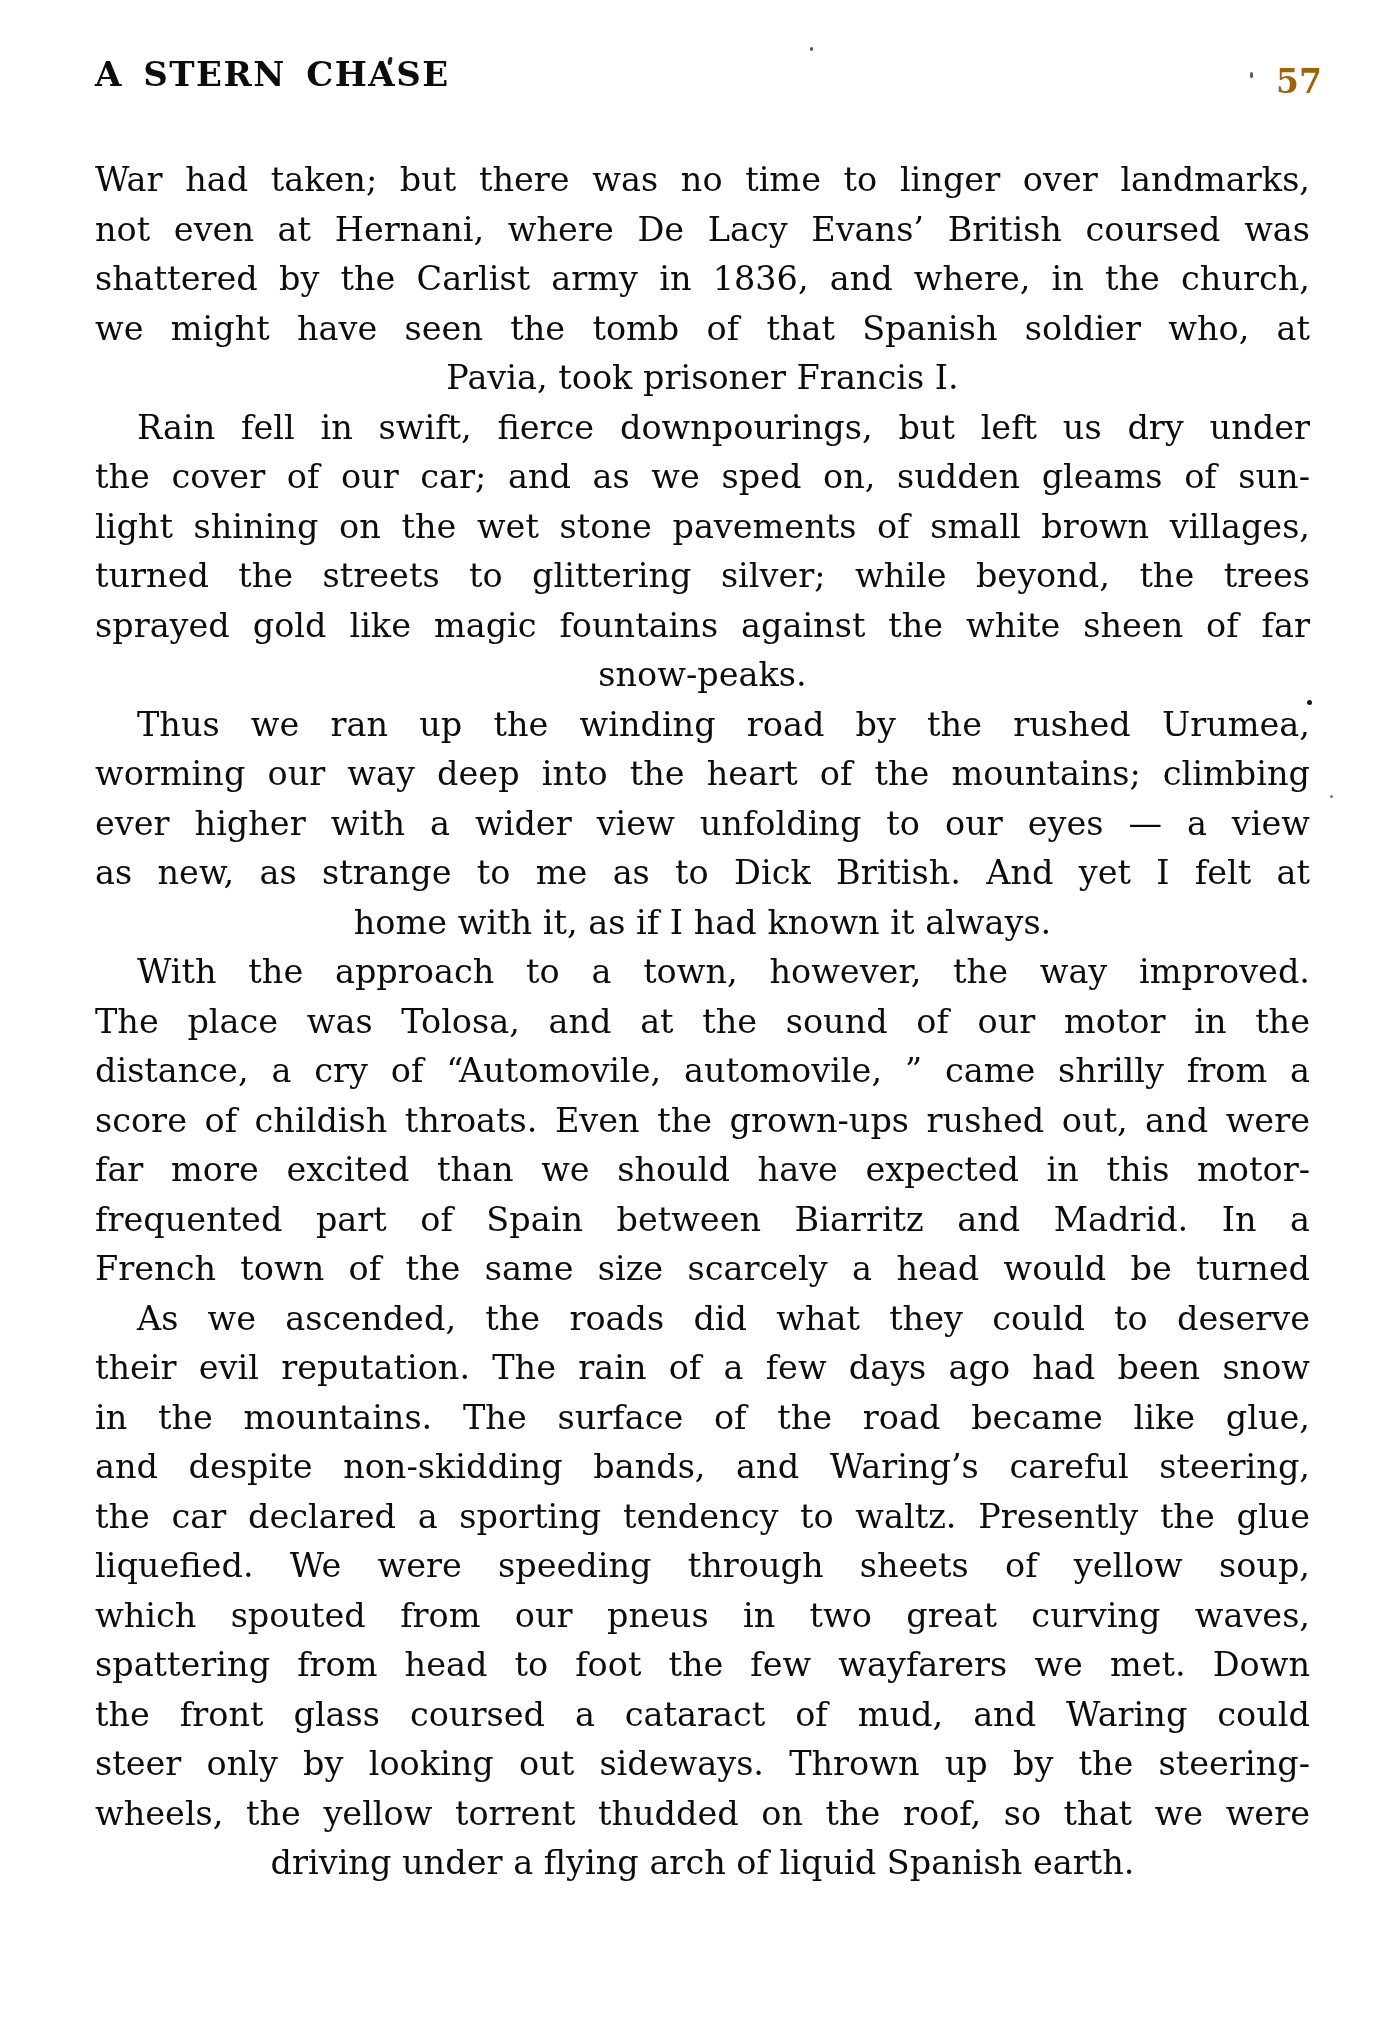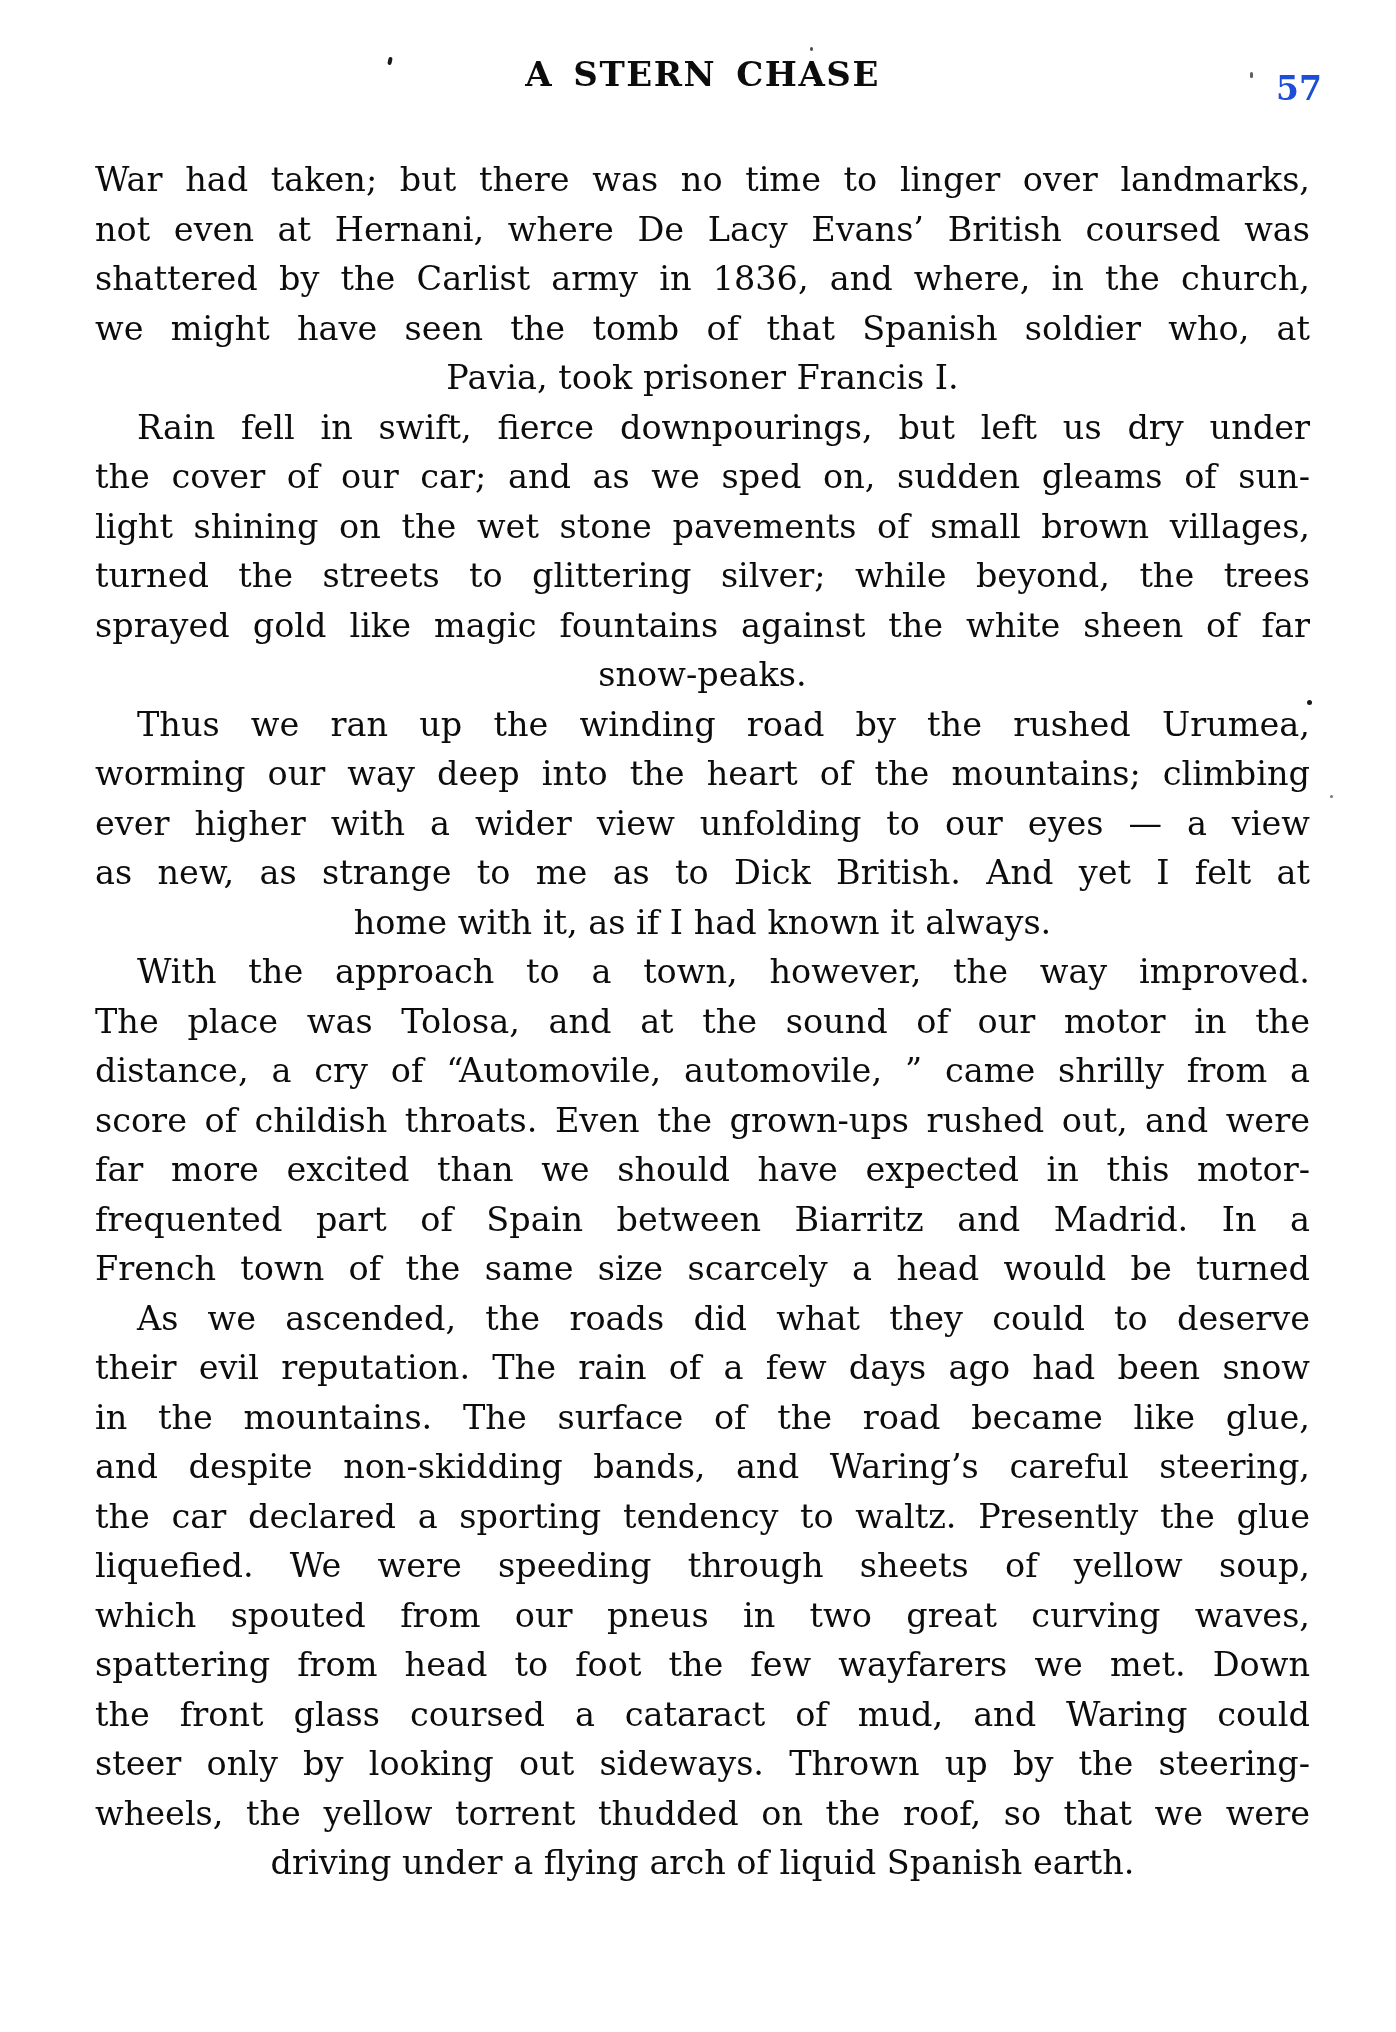--- a/index.html
+++ b/index.html
@@ -21,34 +21,34 @@
   }
   .page-header {
     position: relative;
     margin-top: 54px;
     height: 44px;
   }
   .running-title {
     position: absolute;
     left: 0;
     right: 0;
-    text-align: center;
+    text-align: left;
     font-size: 34px;
     font-weight: 700;
     letter-spacing: 1.5px;
     word-spacing: 7px;
     color: #0c0c0c;
   }
   .page-number {
     position: absolute;
     right: -12px;
-    top: 15px;
+    top: 8px;
     font-size: 33px;
     font-weight: 700;
-    color: #1d4ed8;
+    color: #a16207;
   }
   .page-body {
     margin-top: 57px;
     width: 1215px;
   }
   .paragraph { margin: 0; }
   .line {
     font-size: 33.5px;
     line-height: 49.5px;
     height: 49.5px;

